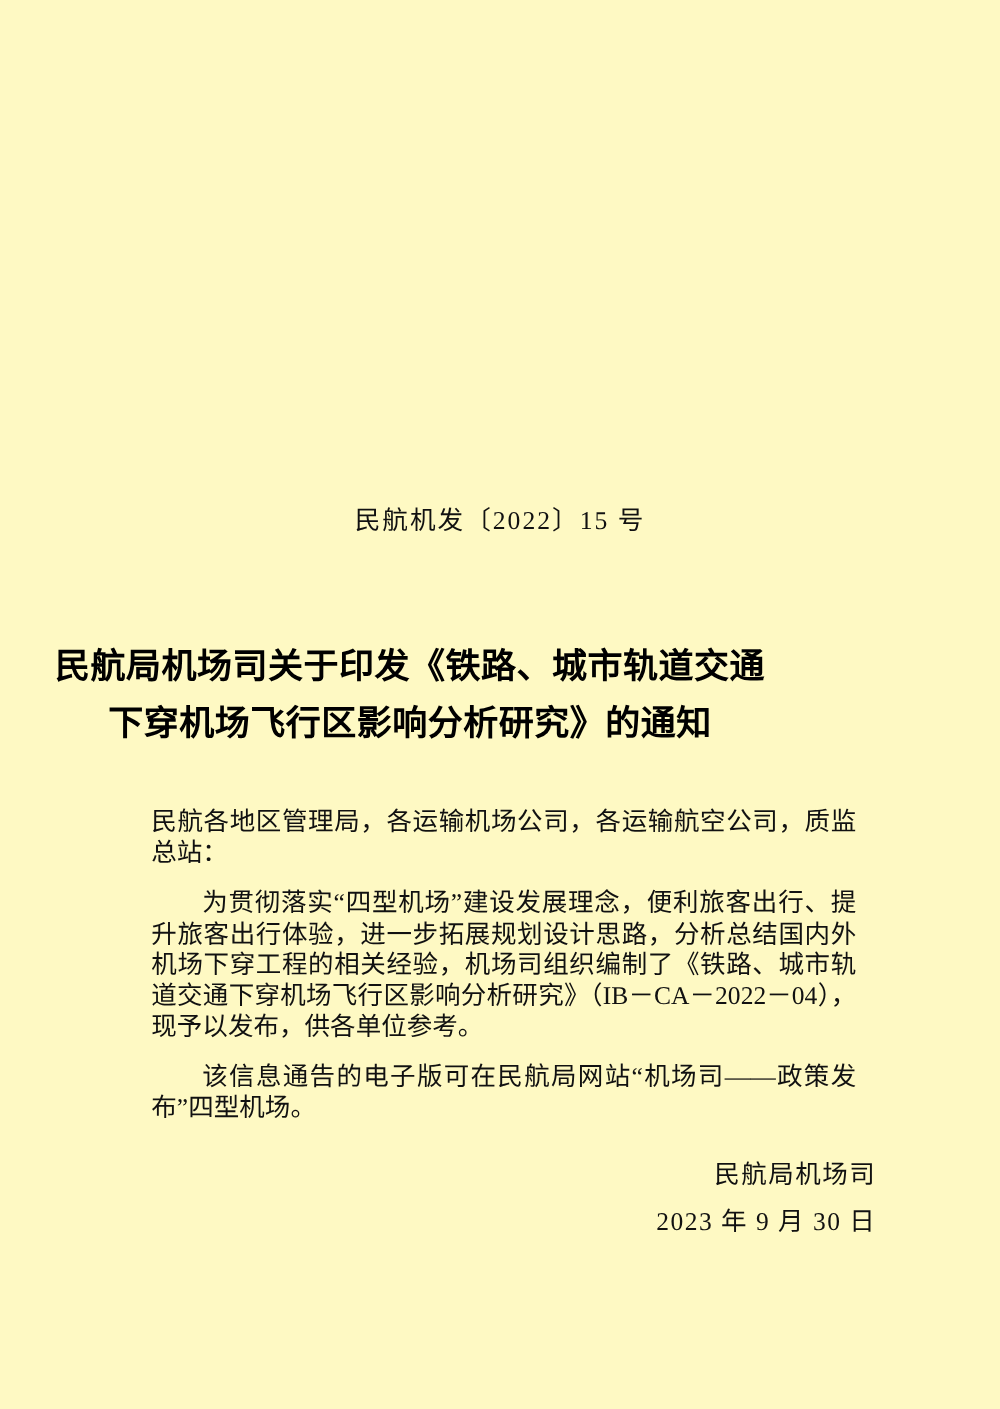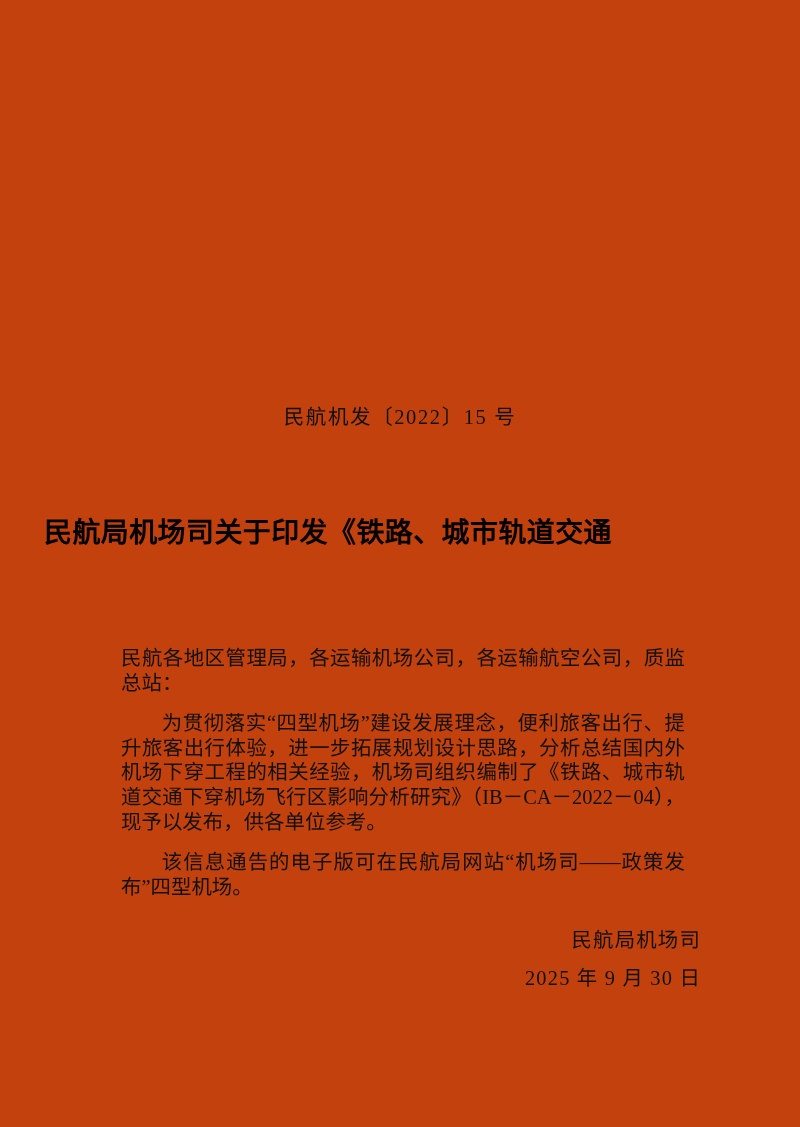--- a/index.html
+++ b/index.html
@@ -16,21 +16,21 @@
     font-family: "Liberation Serif", "DejaVu Serif", serif;
     color: #1a1a1a;
     -webkit-font-smoothing: antialiased;
   }
 
   .page {
     position: absolute;
     inset: 0;
     width: 800px;
     height: 1127px;
-    background: #c2410c;
+    background: #fef9c3;
   }
 
   
   .doc-number {
     position: absolute;
     top: 402px;
     left: 0;
     width: 800px;
     text-align: center;
     font-size: 20.5px;
@@ -109,25 +109,26 @@
 </style>
 </head>
 <body>
 
 <div class="page">
 
   <div class="doc-number">民航机发〔2022〕15 号</div>
 
   <div class="doc-title">
     <span class="title-line">民航局机场司关于印发《铁路、城市轨道交通</span>
+    <span class="title-line">下穿机场飞行区影响分析研究》的通知</span>
   </div>
 
   <div class="body-block">
     <p>民航各地区管理局，各运输机场公司，各运输航空公司，质监总站：</p>
     <p class="indent">为贯彻落实“四型机场”建设发展理念，便利旅客出行、提升旅客出行体验，进一步拓展规划设计思路，分析总结国内外机场下穿工程的相关经验，机场司组织编制了《铁路、城市轨道交通下穿机场飞行区影响分析研究》（IB－CA－2022－04），现予以发布，供各单位参考。</p>
     <p class="indent">该信息通告的电子版可在民航局网站“机场司——政策发布”四型机场。</p>
   </div>
 
   <div class="signature sig-org">民航局机场司</div>
 
-  <div class="signature sig-date">2025 年 9 月 30 日</div>
+  <div class="signature sig-date">2023 年 9 月 30 日</div>
 
 </div>
 
 </body></html>

